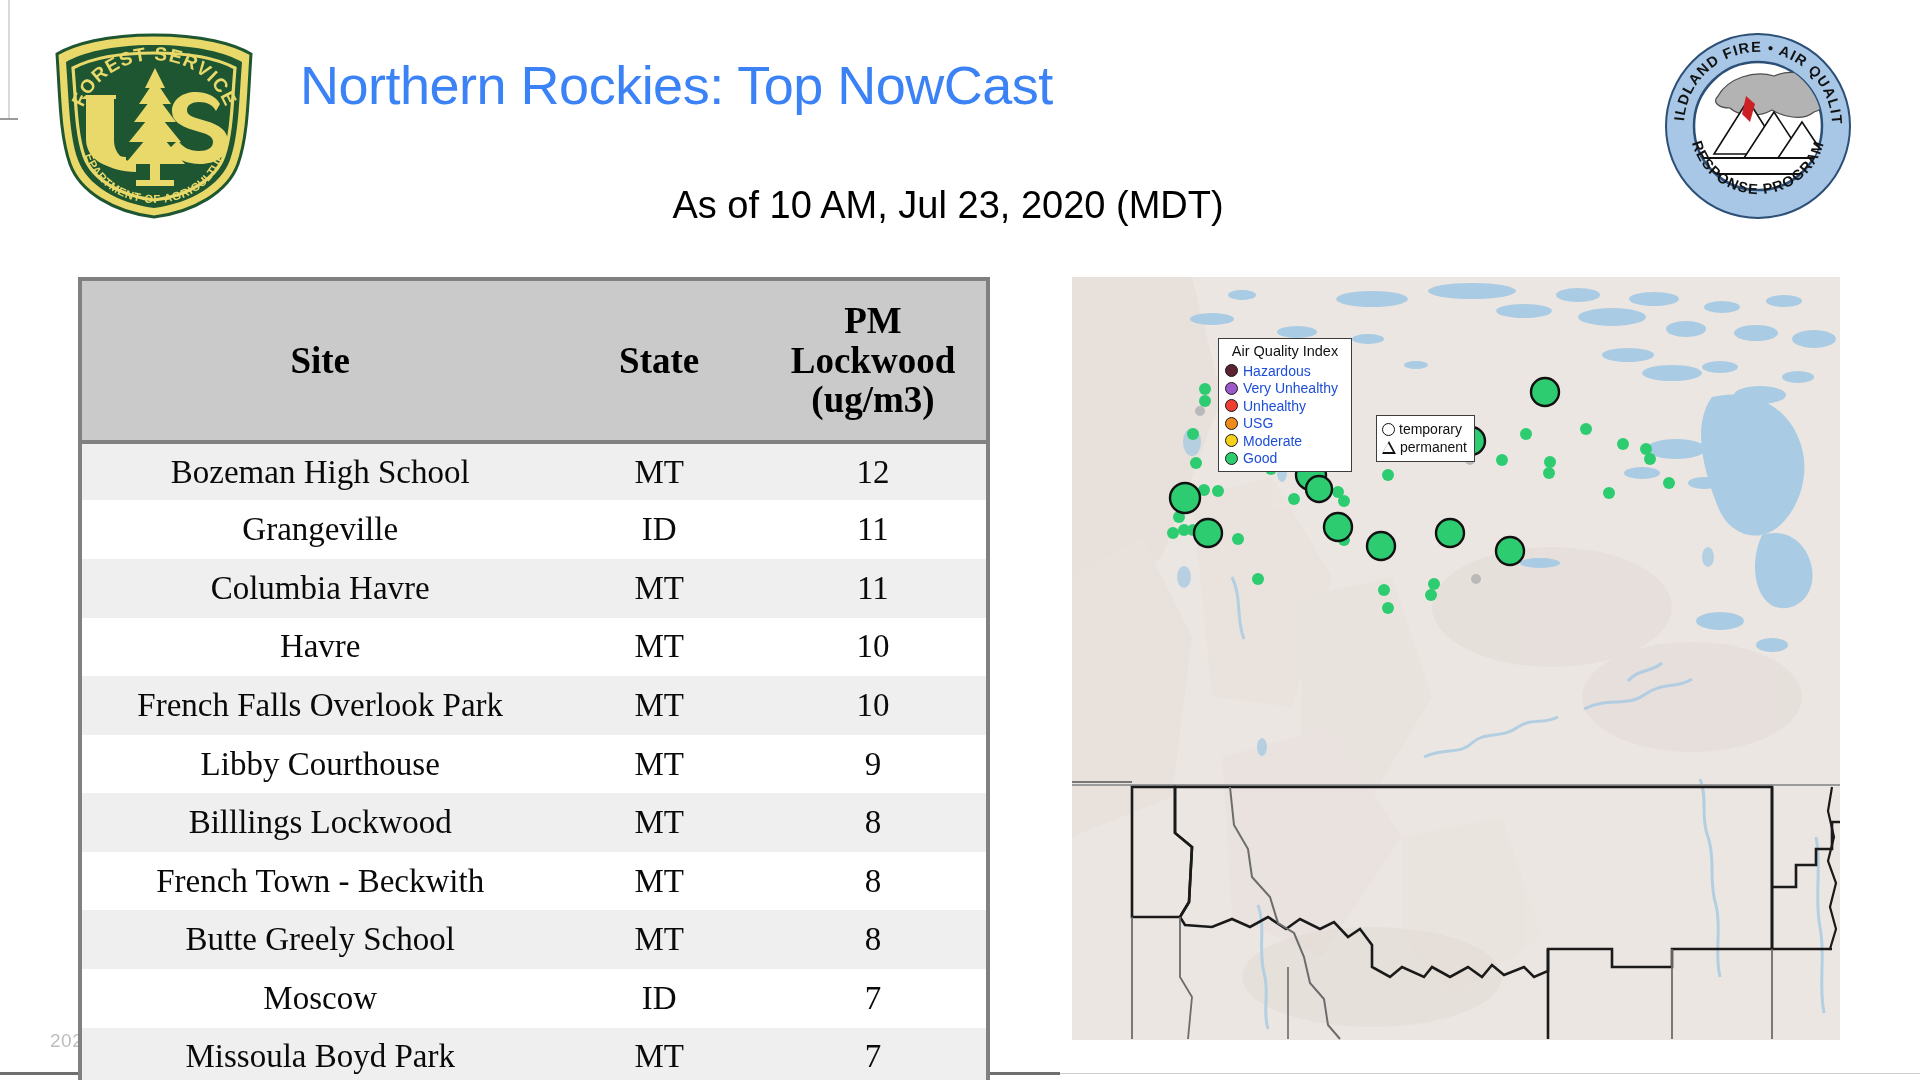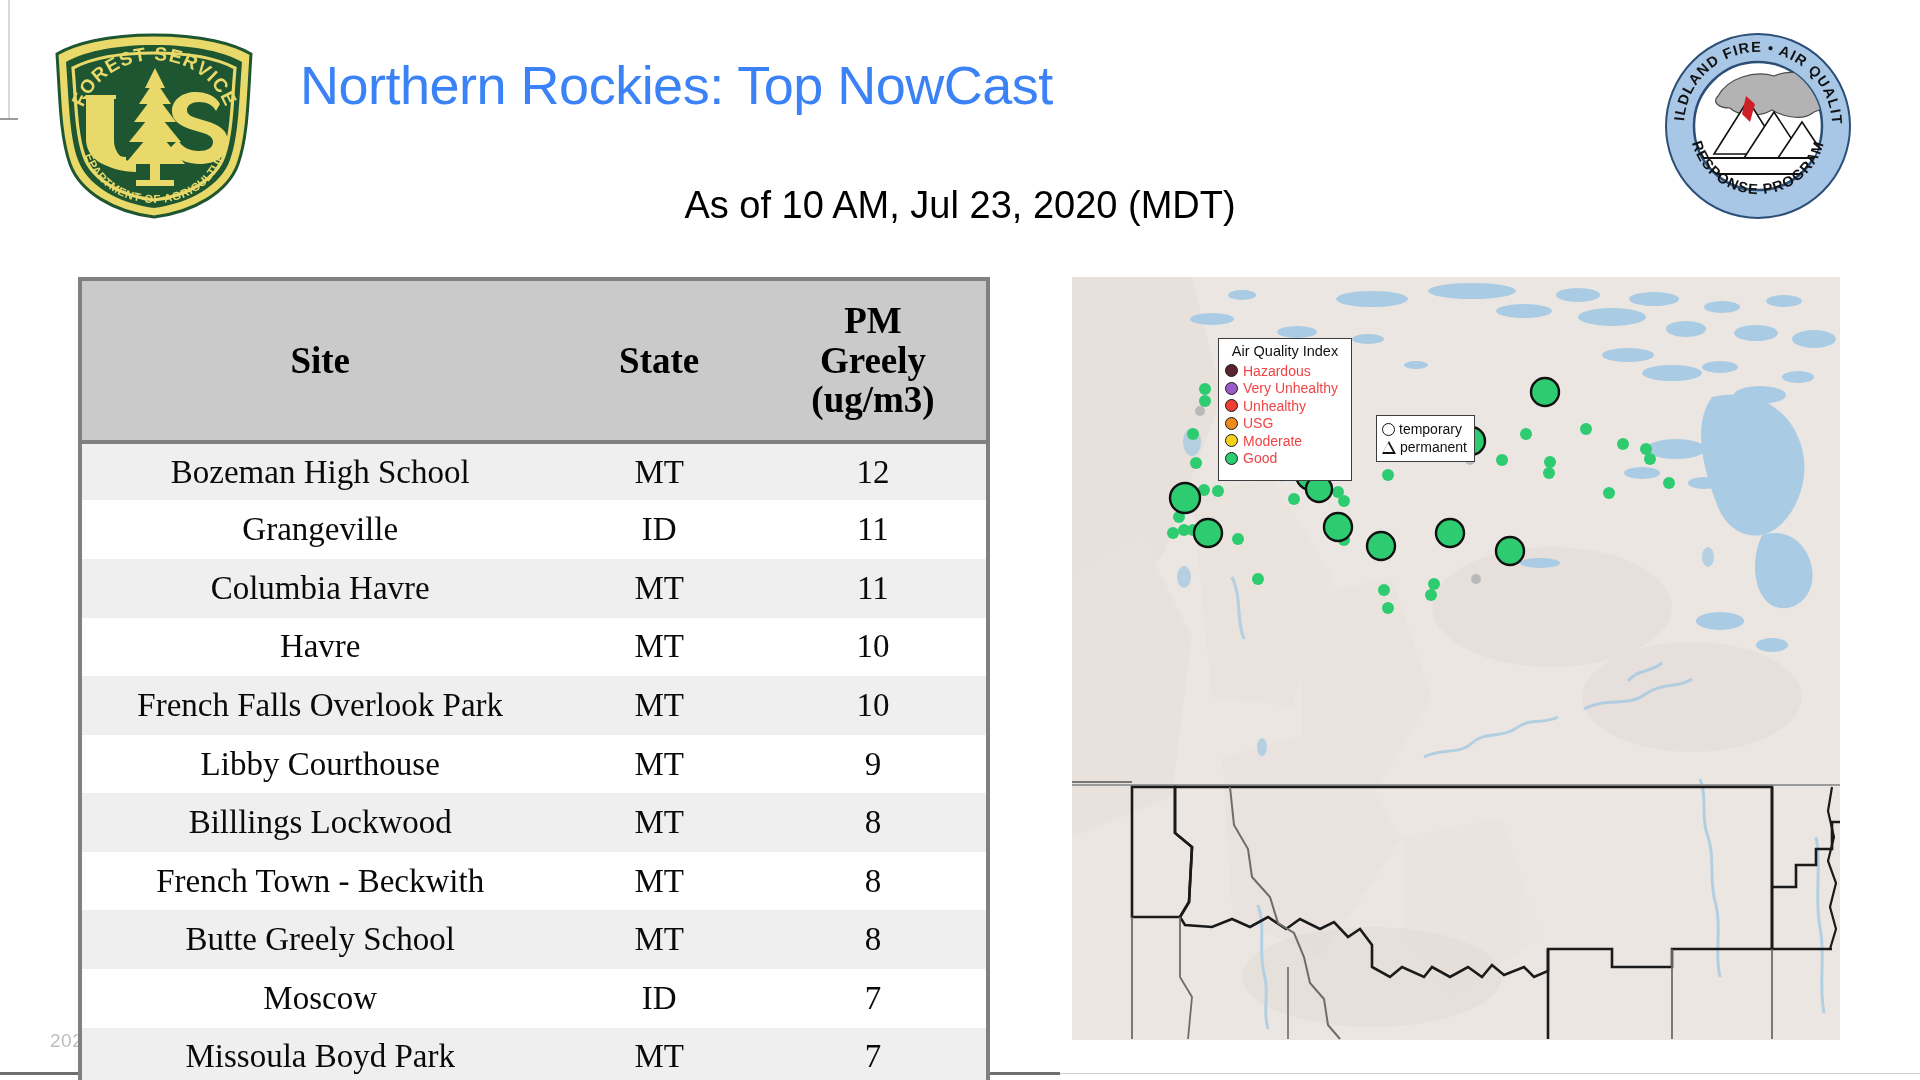--- a/index.html
+++ b/index.html
@@ -28,21 +28,21 @@
   .wf-logo svg { width: 100%; height: 100%; display: block; }
 
   
   .title {
     position: absolute; left: 300px; top: 58px; width: 1320px;
     text-align: left; font-size: 54px; line-height: 1.0;
     font-family: "Liberation Sans", sans-serif; font-weight: 400; color: #3b82f6;
     letter-spacing: -0.5px;
   }
   .subtitle {
-    position: absolute; left: 300px; top: 186px; width: 1320px;
+    position: absolute; left: 288px; top: 186px; width: 1320px;
     text-align: center; font-size: 38px; line-height: 1.0;
     font-family: "Liberation Sans", sans-serif; font-weight: 400; color: #000;
   }
 
   
   .table-wrap {
     position: absolute; left: 78px; top: 277px; width: 912px; height: 803px;
     border: 4px solid #808080; border-bottom: none; background: #fff; overflow: hidden;
   }
   table.aqi { width: 100%; border-collapse: collapse; table-layout: fixed;
@@ -65,29 +65,29 @@
   
   .map {
     position: absolute; left: 1072px; top: 277px; width: 768px; height: 763px;
     overflow: hidden; background: #ece6e2;
   }
   .map svg { position: absolute; left: 0; top: 0; width: 768px; height: 763px; display: block; }
 
   
   .legend-aqi {
     position: absolute; left: 146px; top: 61px; width: 134px;
-    background: #fff; border: 1px solid #3d3d3d; padding: 4px 6px 13px 6px;
+    background: #fff; border: 1px solid #3d3d3d; padding: 4px 6px 4px 6px;
     font-family: "Liberation Sans", sans-serif;
   }
   .legend-aqi .lg-title { font-size: 14.5px; color: #111; text-align: center; margin-bottom: 3px; }
   .legend-aqi .lg-row { display: flex; align-items: center; gap: 5px; height: 17.5px; }
   .legend-aqi .sw {
     width: 13px; height: 13px; border-radius: 50%; border: 1.4px solid #1a1a1a; flex: none;
   }
-  .legend-aqi .lg-lab { font-size: 14px; color: #ef4444; line-height: 1; white-space: nowrap; }
+  .legend-aqi .lg-lab { font-size: 14px; color: #1d4ed8; line-height: 1; white-space: nowrap; }
 
   .legend-sym {
     position: absolute; left: 304px; top: 138px;
     background: #fff; border: 1px solid #3d3d3d; padding: 4px 7px 5px 5px;
     font-family: "Liberation Sans", sans-serif;
   }
   .legend-sym .ls-row { display: flex; align-items: center; gap: 4px; height: 18px; }
   .legend-sym .ls-lab { font-size: 14px; color: #111; line-height: 1; white-space: nowrap; }
   .sym-circle { width: 13px; height: 13px; border-radius: 50%; border: 1.6px solid #111; background: #fff; flex: none; }
   .sym-tri {
@@ -202,21 +202,21 @@
       <thead>
         <tr>
           <th>
             <span>Site</span>
           </th>
           <th>
             <span>State</span>
           </th>
           <th>
             <span>PM</span><br>
-            <span>Greely</span><br>
+            <span>Lockwood</span><br>
             <span>(ug/m3)</span>
           </th>
         </tr>
       </thead>
       <tbody>
         <tr>
           <td>Bozeman High School</td>
           <td>MT</td>
           <td>12</td>
         </tr>

